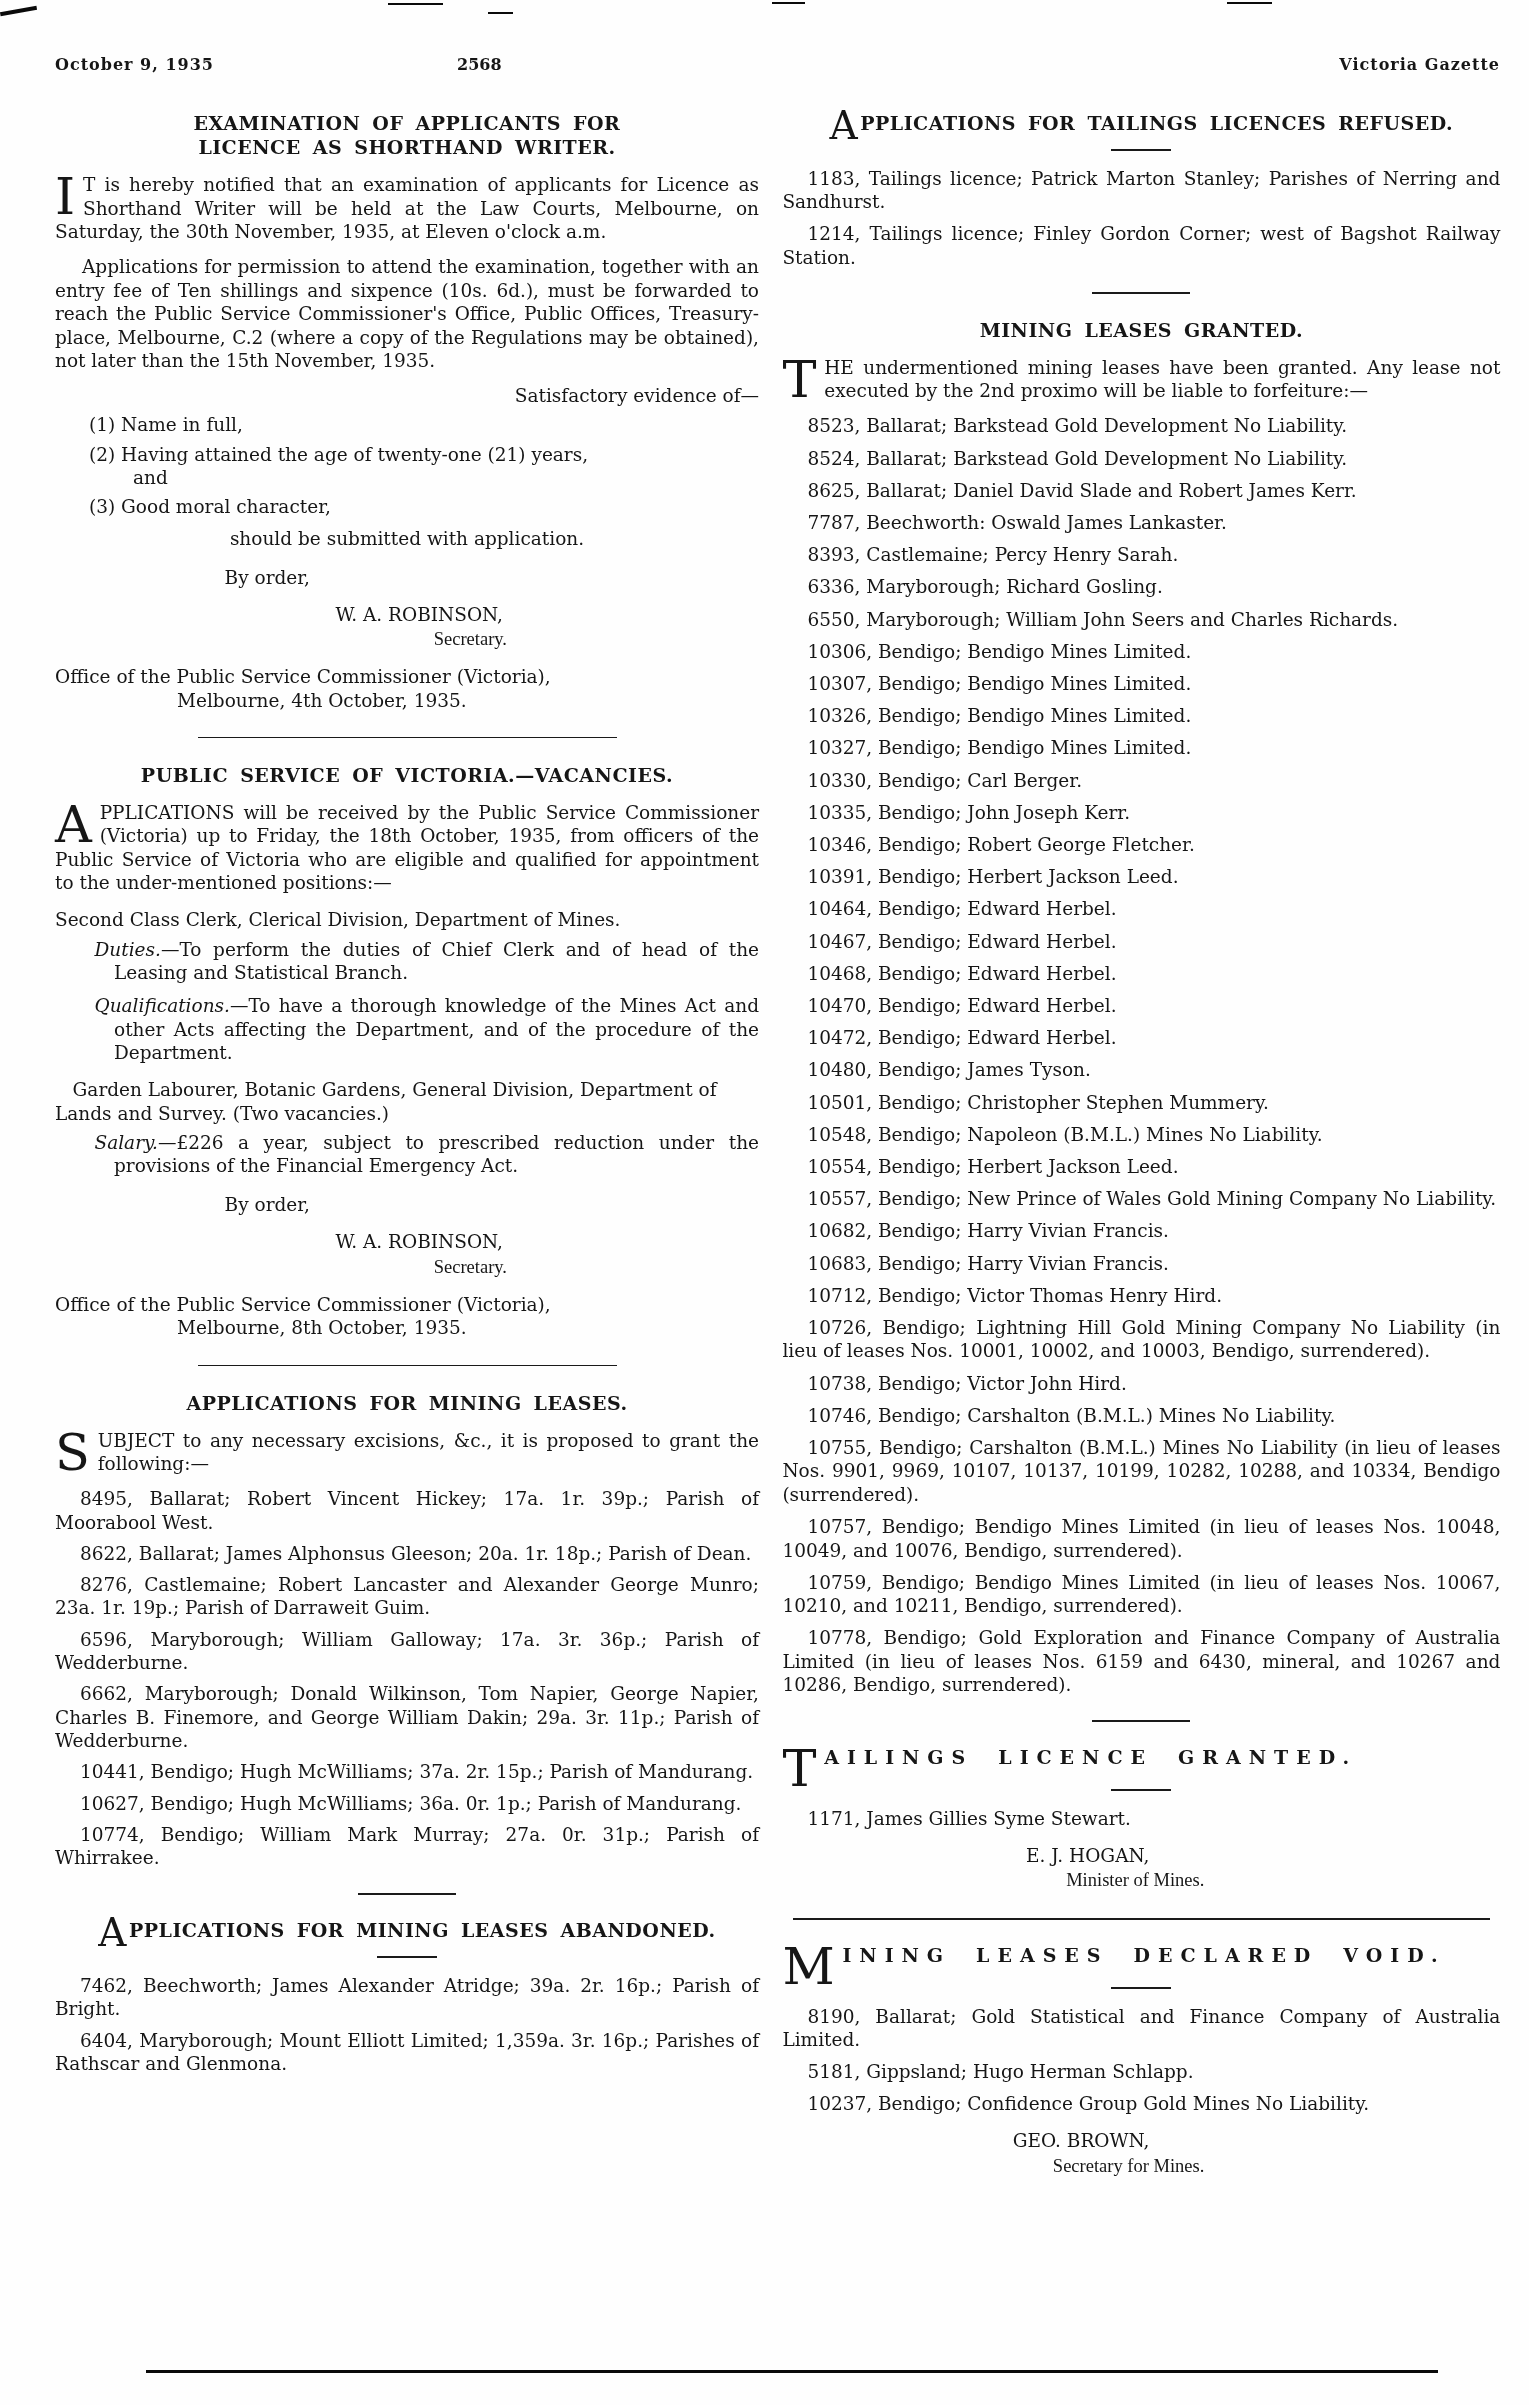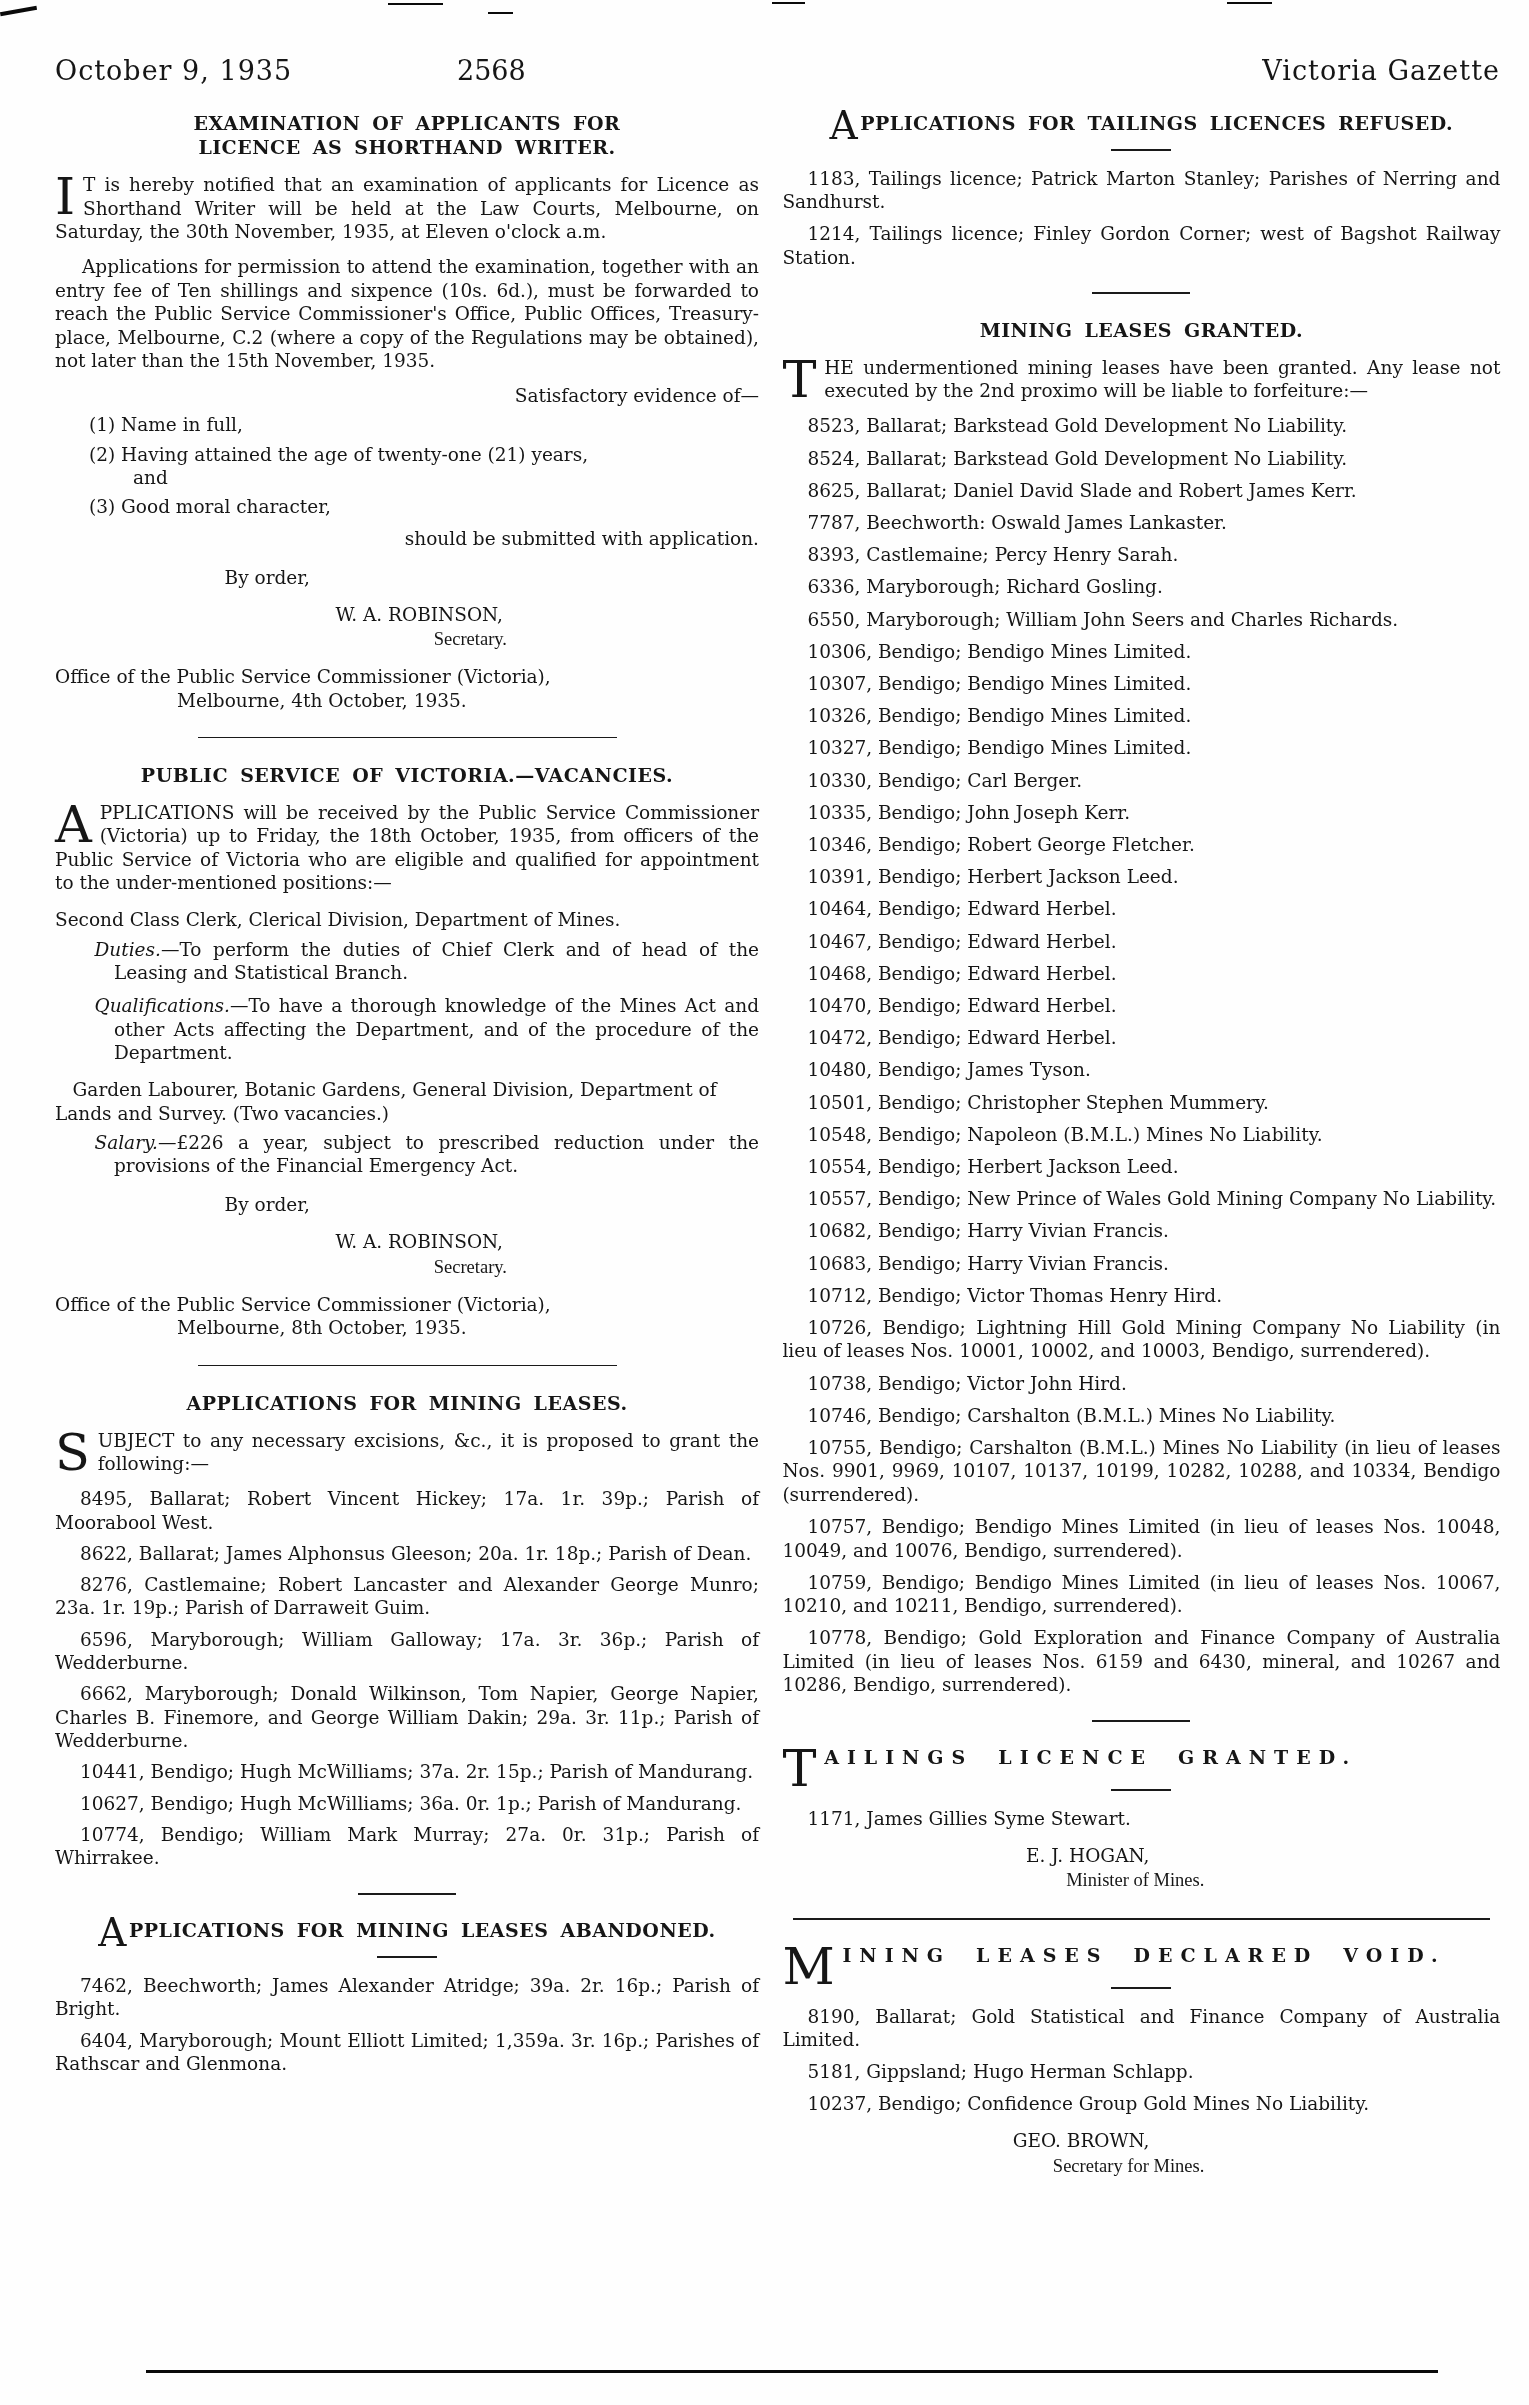--- a/index.html
+++ b/index.html
@@ -6,21 +6,21 @@
   .page{
     position:relative;
     width:1529px;
     height:2406px;
     background:#fefefe;
     overflow:hidden;
     font-family:"DejaVu Serif", serif;
     color:#161616;
   }
   
-  .masthead{position:absolute;top:55px;left:55px;right:29px;height:35px;font-size:27px;font-weight:normal;}
+  .masthead{position:absolute;top:55px;left:55px;right:29px;height:35px;font-size:16px;font-weight:bold;}
   .masthead .date{position:absolute;left:0;top:0;letter-spacing:1px;}
   .masthead .pagenum{position:absolute;left:402px;top:0;}
   .masthead .pub{position:absolute;right:0;top:0;letter-spacing:1px;}
   
   .columns{position:absolute;top:105px;left:55px;display:flex;gap:23.4px;}
   .col{font-size:18.5px;line-height:23.4px;text-align:justify;}
   .col.left{width:704px;}
   .col.right{width:718px;}
   
   .sec-title{font-size:19px;line-height:24.4px;text-align:center;font-weight:bold;
@@ -31,21 +31,21 @@
   .ls-text{letter-spacing:0.42em;word-spacing:0.55em;}
   
   .dropcap{float:left;font-size:51px;line-height:41px;padding:2.9px 7.8px 0 0;font-weight:normal;}
   
   .para{margin:0 0 11.7px;}
   .para.indent{text-indent:27px;}
   .item{margin:7.8px 0;text-indent:25px;}
   .right .item{margin:8.8px 0;}
   .hang{margin:5.9px 0 5.9px 78px;text-indent:-44px;text-align:left;white-space:pre-line;}
   .evidence-intro{margin:3.9px 0 3.9px;text-indent:27px;text-align:right;}
-  .evidence-outro{margin:7.8px 0 11.7px;text-align:right;}
+  .evidence-outro{margin:7.8px 0 11.7px;text-align:center;}
   .pos-title{font-weight:normal;margin:13.7px 0 5.9px;text-align:left;}
   .pos-title.indented{text-indent:17.6px;}
   .duty{margin:3.9px 0 9.8px 59px;text-indent:-19.5px;}
   .lbl{font-style:italic;}
   
   .by-order{text-align:right;margin:15.6px 0 11.7px;}
   .sig-name{text-align:right;margin:13.7px 0 2px;}
   .sig-role{text-align:right;margin:0 0 11.7px;font-family:Liberation Serif, serif;}
   .left .by-order{padding-right:449px;}
   .left .sig-name{padding-right:256px;}

